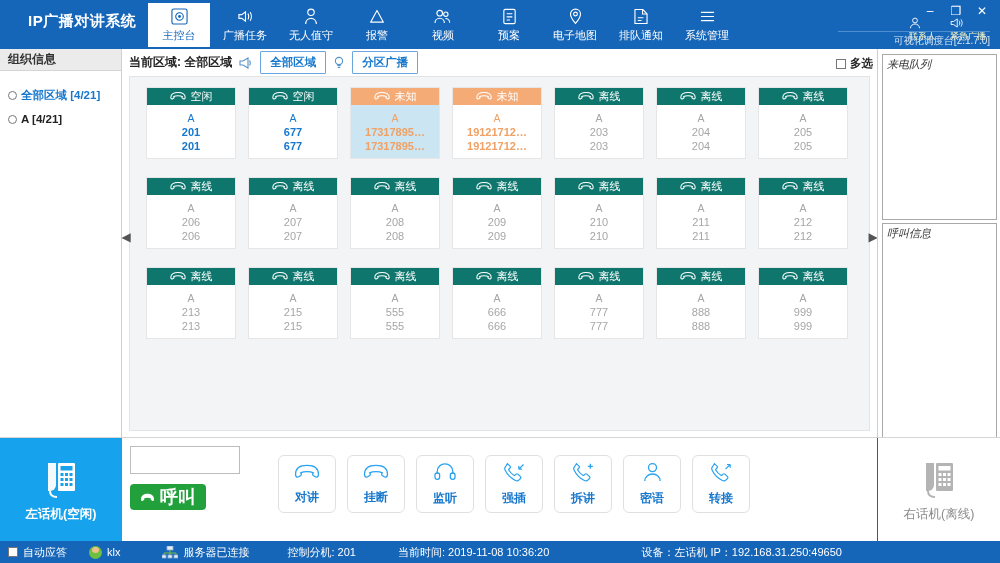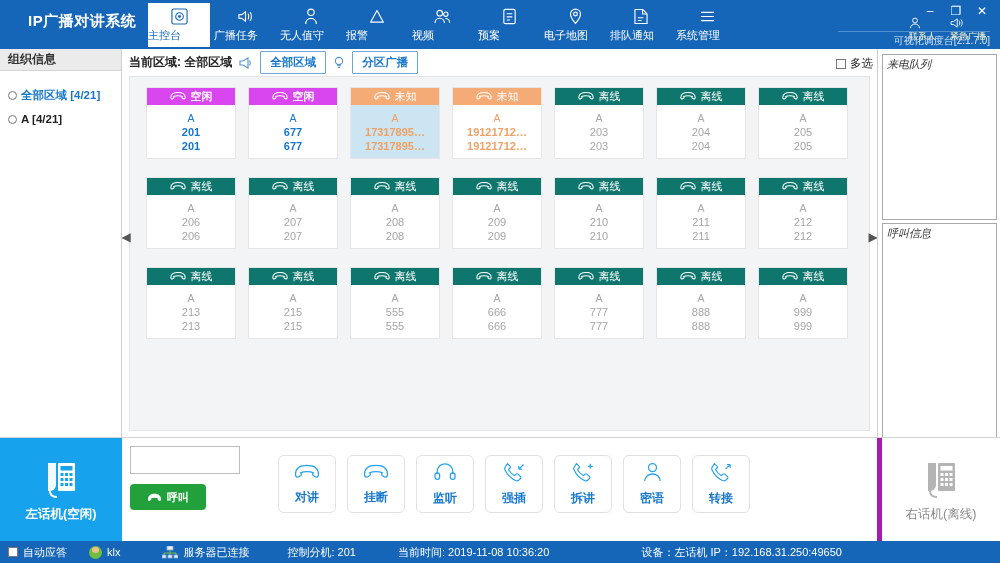--- a/index.html
+++ b/index.html
@@ -17,21 +17,21 @@
     position: absolute; left:0; top:0; width:1000px; height:49px;
     background: #1565b8; color:#fff;
   }
   .brand {
     position:absolute; left:28px; top:12px;
     font-size:15px; font-weight:bold; letter-spacing:.5px; color:#fff;
   }
   .mainnav { position:absolute; left:148px; top:3px; display:flex; }
   .navitem {
     width:62px; height:44px; display:flex; flex-direction:column;
-    justify-content:center; cursor:pointer; color:#fff;
+    align-items:center; justify-content:center; cursor:pointer; color:#fff;
     margin-right:4px;
   }
   .navitem .ic { height:18px; display:flex; align-items:center; justify-content:center; }
   .navitem .lbl { font-size:11px; margin-top:2px; white-space:nowrap; }
   .navitem.active { background:#fff; color:#1565b8; }
   .navitem.active .lbl { color:#1565b8; }
 
   .topright { position:absolute; right:6px; top:0; width:160px; height:49px; }
   .wbtns { position:absolute; right:4px; top:4px; display:flex; gap:10px; color:#fff; }
   .wbtn { width:16px; height:14px; display:flex; align-items:center; justify-content:center;
@@ -95,70 +95,70 @@
     height:17px; display:flex; align-items:center; justify-content:center; gap:5px;
     color:#fff; font-size:11px;
   }
   .card .cbody {
     flex:1; display:flex; flex-direction:column; align-items:center; justify-content:center;
     gap:2px; font-size:11px;
   }
   .card .cname { font-size:10.5px; }
   .card .cnum { font-weight:bold; font-size:11px; }
 
-  .st-idle .chead { background:#d946ef;font-weight:bold; }
+  .st-idle .chead { background:#0f766e; }
   .st-idle .cbody { background:#fff; }
   .st-idle .cname, .st-idle .cnum { color:#1677cc; }
 
   .st-unknown .chead { background:#f5ab76; }
   .st-unknown .cbody { background:#fff; }
   .st-unknown .cname, .st-unknown .cnum { color:#f0a165; }
   .st-unknown.sel .cbody { background:#cbe5f2; }
 
   .st-offline .chead { background:#0f766e; }
   .st-offline .cbody { background:#fff; }
   .st-offline .cname, .st-offline .cnum { color:#a6a6a6; font-weight:normal; }
 
   
   .rightpanel { position:absolute; left:877px; top:49px; width:123px; height:388px;
                 background:#fff; border-left:1px solid #cfcfcf; }
   .rp-check { position:absolute; left:-42px; top:7px; display:flex; align-items:center; gap:4px;
-              font-size:11.5px; color:#222; }
+              font-size:11.5px; color:#222;font-weight:bold; }
   .chk { width:10px; height:10px; border:1px solid #777; background:#fff; display:inline-block; }
   .chk.filled { background:#fff; }
   .rbox { position:absolute; left:4px; width:115px; border:1px solid #a9a9a9; background:#fff; }
   .rbox .rtitle { font-size:11px; color:#333; padding:2px 4px;font-style:italic; }
   .rbox-queue { top:5px; height:166px; }
   .rbox-info { top:174px; height:260px; }
 
   
   .bottom { position:absolute; left:0; top:437px; width:1000px; height:104px; background:#fff;
             border-top:1px solid #d5d5d5; }
   .leftphone {
     position:absolute; left:0; top:0; width:122px; height:104px; background:#16a2ec;
     display:flex; flex-direction:column; align-items:center; justify-content:center; gap:4px;
     color:#fff; cursor:pointer;
   }
   .leftphone .plabel { font-size:12.5px; font-weight:bold; }
   .rightphone {
     position:absolute; right:0; top:0; width:123px; height:104px; background:#fff;
-    border-left:5px solid #a21caf;
+    border-left:1px solid #a21caf;
     display:flex; flex-direction:column; align-items:center; justify-content:center; gap:4px;
     color:#8a8a8a;
   }
   .rightphone .plabel { font-size:12.5px; }
 
   .dialzone { position:absolute; left:130px; top:8px; width:120px; }
   .dialinput {
     width:110px; height:28px; border:1px solid #bdbdbd; background:#fff;
     font-size:12px; padding:0 5px; font-family:"Liberation Sans", sans-serif;
   }
   .callbtn {
     margin-top:10px; width:76px; height:26px; background:#22a03c; border:none; border-radius:4px;
-    color:#fff; font-size:11px; font-weight:bold; cursor:pointer;
+    color:#fff; font-size:18px; font-weight:bold; cursor:pointer;
     display:flex; align-items:center; justify-content:center; gap:5px;
     font-family:"Liberation Sans", sans-serif;
   }
   .actions { position:absolute; left:278px; top:17px; display:flex; gap:11px; }
   .abtn {
     width:58px; height:58px; background:#fff; border:1px solid #e0e0e0; border-radius:6px;
     display:flex; flex-direction:column; align-items:center; justify-content:center; gap:5px;
     cursor:pointer; color:#1b9ce8;
   }
   .abtn .albl { font-size:12px; font-weight:bold; color:#1677cc; }

